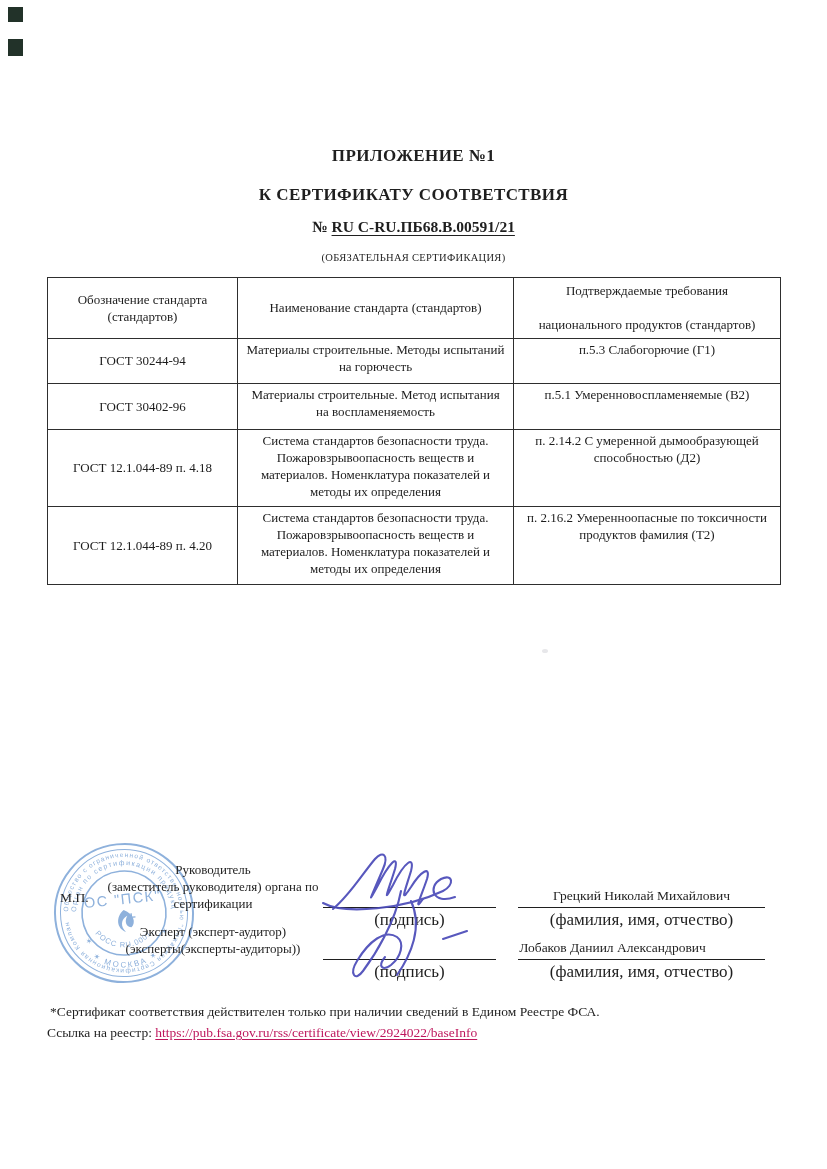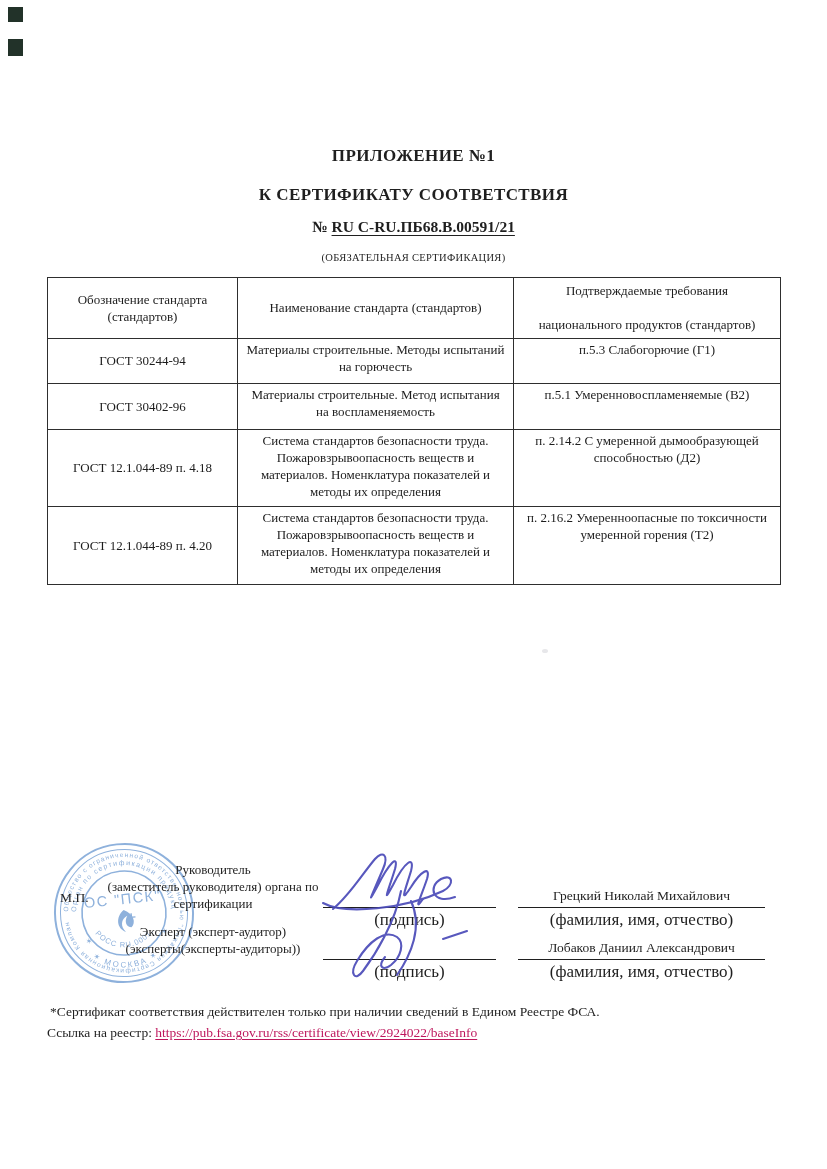--- a/index.html
+++ b/index.html
@@ -89,21 +89,21 @@
       <td class="vtop">п.5.1 Умеренновоспламеняемые (В2)</td>
     </tr>
     <tr style="height:77px;">
       <td>ГОСТ 12.1.044-89 п. 4.18</td>
       <td class="vtop">Система стандартов безопасности труда. Пожаровзрывоопасность веществ и материалов. Номенклатура показателей и методы их определения</td>
       <td class="vtop">п. 2.14.2 С умеренной дымообразующей способностью (Д2)</td>
     </tr>
     <tr style="height:78px;">
       <td>ГОСТ 12.1.044-89 п. 4.20</td>
       <td class="vtop">Система стандартов безопасности труда. Пожаровзрывоопасность веществ и материалов. Номенклатура показателей и методы их определения</td>
-      <td class="vtop">п. 2.16.2 Умеренноопасные по токсичности умеренной горения (Т2)</td>
+      <td class="vtop">п. 2.16.2 Умеренноопасные по токсичности продуктов фамилия (Т2)</td>
     </tr>
   </tbody>
     </table>
 
   <svg class="abs stamp" viewBox="0 0 158 150">
     <g transform="rotate(-6 79 73)" fill="none" stroke="#7ba4d6">
       <circle cx="79" cy="73" r="69" stroke-width="2"></circle>
       <circle cx="79" cy="73" r="63.5" stroke-width="1"></circle>
       <circle cx="79" cy="73" r="42" stroke-width="1.6"></circle>
       <defs>
@@ -141,21 +141,21 @@
 сертификации</div>
 
   <div class="abs sigline" style="left:323px;top:907px;width:173px;"></div>
   <div class="abs cap center" style="left:323px;top:910px;width:173px;">(подпись)</div>
   <div class="abs name center" style="left:518px;top:888px;width:247px;">Грецкий Николай Михайлович</div>
   <div class="abs sigline" style="left:518px;top:907px;width:247px;"></div>
   <div class="abs cap center" style="left:518px;top:910px;width:247px;">(фамилия, имя, отчество)</div>
 
   <div class="abs sigline" style="left:323px;top:959px;width:173px;"></div>
   <div class="abs cap center" style="left:323px;top:962px;width:173px;">(подпись)</div>
-  <div class="abs name center" style="left:518px;top:940px;width:247px;">Лобаков Даниил Александрович</div>
+  <div class="abs name center" style="left:489px;top:940px;width:247px;">Лобаков Даниил Александрович</div>
   <div class="abs sigline" style="left:518px;top:959px;width:247px;"></div>
   <div class="abs cap center" style="left:518px;top:962px;width:247px;">(фамилия, имя, отчество)</div>
 
   <svg class="abs sig-svg" viewBox="0 0 200 145">
     <g fill="none" stroke="#4a4ab8" stroke-width="2.1" stroke-linecap="round" opacity="0.92">
       <path d="M 18,66 C 35,52 48,30 60,16 C 68,7 74,12 68,26 C 58,50 50,66 62,44 C 74,20 84,10 80,26 C 74,46 66,64 78,42 C 90,18 100,12 96,28 C 90,48 84,62 96,44 C 106,28 116,22 112,36 C 106,54 98,70 108,56"></path>
       <path d="M 8,60 C 30,72 90,66 128,48 C 140,42 138,30 126,36 C 112,44 118,62 140,54"></path>
       <path d="M 86,48 C 80,80 60,112 48,128 C 40,139 34,131 42,118 C 54,98 70,86 82,94 C 90,100 86,114 76,122 C 68,128 62,124 70,114"></path>
       <path d="M 96,58 C 108,84 96,112 82,132"></path>
       <path d="M 128,96 L 152,88"></path>

